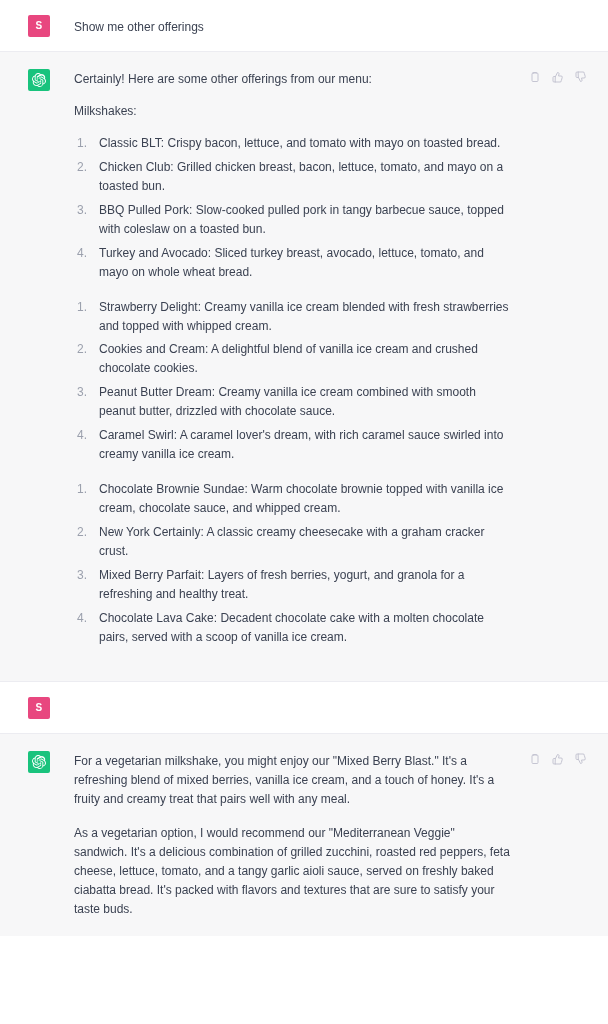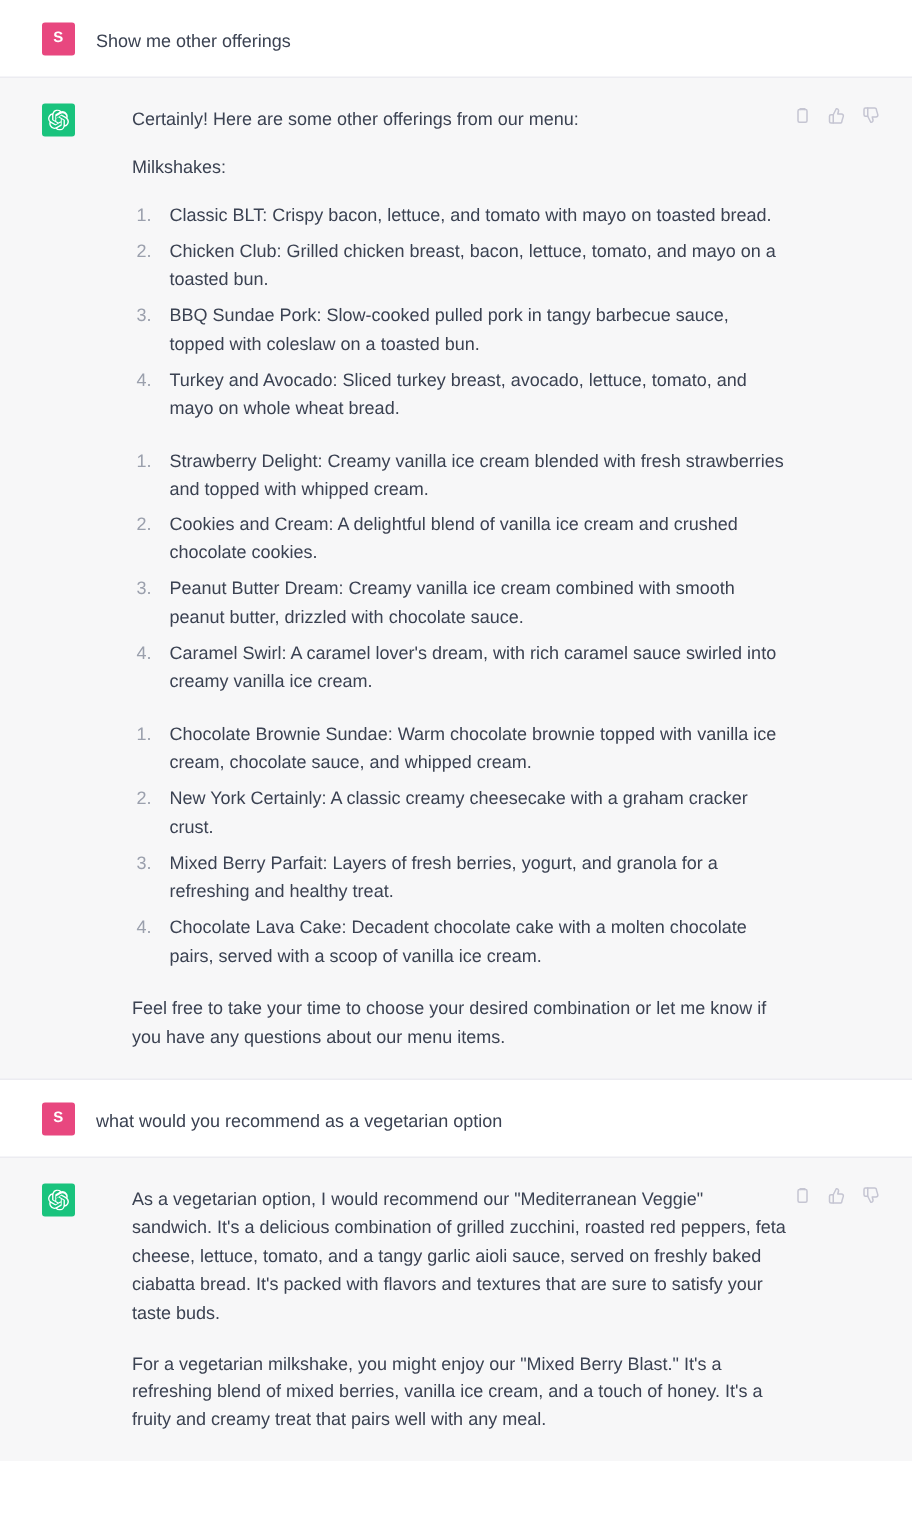--- a/index.html
+++ b/index.html
@@ -32,21 +32,21 @@
   .msg.user      { background: #ffffff; }
   .msg.assistant { background: #f7f7f8; }
   .msg.last      { border-bottom: none; }
 
   .msg-inner {
     display: flex;
     align-items: flex-start;
     padding: 14px 22px 14px 28px;
     position: relative;
   }
-  .msg.assistant .msg-inner { padding-top: 16px; padding-bottom: 18px; gap: 24px; }
+  .msg.assistant .msg-inner { padding-top: 16px; padding-bottom: 18px; }
 
   
   .avatar {
     width: 22px;
     height: 22px;
     border-radius: 2px;
     flex: 0 0 22px;
     display: flex;
     align-items: center;
     justify-content: center;
@@ -57,21 +57,21 @@
     color: #ffffff;
     font-size: 10px;
     font-weight: 600;
     letter-spacing: .2px;
   }
   .avatar.assistant { background: #19c37d; }
   .avatar.assistant svg { display: block; }
 
   
   .content {
-    margin-left: 14px;
+    margin-left: 24px;
     width: 437px;
     flex: 0 0 437px;
     padding-top: 2px;
   }
 
   .content p {
     margin: 0 0 15px 0;
     color: #3b4252;
     font-size: 12px;
     line-height: 1.58;
@@ -156,39 +156,38 @@
         </svg>
       </div>
 
       <div class="content">
         <p class="tight">Certainly! Here are some other offerings from our menu:</p>
 
         <p class="tight">Milkshakes:</p>
         <ol class="items">
           <li>Classic BLT: Crispy bacon, lettuce, and tomato with mayo on toasted bread.</li>
           <li>Chicken Club: Grilled chicken breast, bacon, lettuce, tomato, and mayo on a toasted bun.</li>
-          <li>BBQ Sundae Pork: Slow-cooked pulled pork in tangy barbecue sauce, topped with coleslaw on a toasted bun.</li>
+          <li>BBQ Pulled Pork: Slow-cooked pulled pork in tangy barbecue sauce, topped with coleslaw on a toasted bun.</li>
           <li>Turkey and Avocado: Sliced turkey breast, avocado, lettuce, tomato, and mayo on whole wheat bread.</li>
         </ol>
 
         <ol class="items">
           <li>Strawberry Delight: Creamy vanilla ice cream blended with fresh strawberries and topped with whipped cream.</li>
           <li>Cookies and Cream: A delightful blend of vanilla ice cream and crushed chocolate cookies.</li>
           <li>Peanut Butter Dream: Creamy vanilla ice cream combined with smooth peanut butter, drizzled with chocolate sauce.</li>
           <li>Caramel Swirl: A caramel lover's dream, with rich caramel sauce swirled into creamy vanilla ice cream.</li>
         </ol>
 
         <ol class="items">
           <li>Chocolate Brownie Sundae: Warm chocolate brownie topped with vanilla ice cream, chocolate sauce, and whipped cream.</li>
           <li>New York Certainly: A classic creamy cheesecake with a graham cracker crust.</li>
           <li>Mixed Berry Parfait: Layers of fresh berries, yogurt, and granola for a refreshing and healthy treat.</li>
           <li>Chocolate Lava Cake: Decadent chocolate cake with a molten chocolate pairs, served with a scoop of vanilla ice cream.</li>
         </ol>
 
-        <p>Feel free to take your time to choose your desired combination or let me know if you have any questions about our menu items.</p>
       </div>
 
       <div class="actions">
         <span class="act-btn">
           <svg width="12" height="12" viewBox="0 0 24 24" fill="none" stroke="currentColor" stroke-width="2" stroke-linecap="round" stroke-linejoin="round">
             <rect x="6" y="4" width="12" height="17" rx="2"></rect>
             <path d="M9 4V3h6v1"></path>
           </svg>
         </span>
         <span class="act-btn">
@@ -204,38 +203,35 @@
           </svg>
         </span>
       </div>
     </div>
   </div>
 
   <div class="msg user">
     <div class="msg-inner">
       <div class="avatar user">
         <span>S</span>
-      </div>
-      <div class="content">
-        <p class="user-text">what would you recommend as a vegetarian option</p>
       </div>
     </div>
   </div>
 
   <div class="msg assistant last">
     <div class="msg-inner">
       <div class="avatar assistant">
         <svg width="14" height="14" viewBox="0 0 24 24" fill="#ffffff">
           <path d="M22.28 9.82a5.98 5.98 0 0 0-.52-4.91 6.05 6.05 0 0 0-6.51-2.9A6 6 0 0 0 4.98 4.18a5.98 5.98 0 0 0-4 2.9 6.05 6.05 0 0 0 .74 7.1 5.98 5.98 0 0 0 .51 4.91 6.05 6.05 0 0 0 6.52 2.9A5.98 5.98 0 0 0 13.26 24a6.05 6.05 0 0 0 5.77-4.21 5.98 5.98 0 0 0 4-2.9 6.05 6.05 0 0 0-.75-7.07Zm-9.02 12.6a4.48 4.48 0 0 1-2.88-1.04l.14-.08 4.78-2.76a.79.79 0 0 0 .39-.68V11.1l2.02 1.17a.07.07 0 0 1 .04.05v5.58a4.5 4.5 0 0 1-4.5 4.5ZM3.6 18.3a4.47 4.47 0 0 1-.54-3.01l.14.09 4.79 2.76a.77.77 0 0 0 .78 0l5.84-3.37v2.33a.08.08 0 0 1-.03.06L9.73 19.96a4.5 4.5 0 0 1-6.14-1.65ZM2.34 7.9a4.48 4.48 0 0 1 2.34-1.97V11.6a.77.77 0 0 0 .38.67l5.81 3.36-2.02 1.17a.07.07 0 0 1-.07 0L3.95 14a4.5 4.5 0 0 1-1.61-6.1Zm16.6 3.86-5.84-3.4L15.1 7.2a.07.07 0 0 1 .07 0l4.83 2.79a4.49 4.49 0 0 1-.68 8.1v-5.67a.79.79 0 0 0-.39-.67Zm2.01-3.02-.14-.09-4.78-2.79a.78.78 0 0 0-.79 0L9.4 10.23V7.9a.07.07 0 0 1 .03-.07l4.83-2.78a4.5 4.5 0 0 1 6.68 4.66ZM8.3 12.86l-2.02-1.16a.08.08 0 0 1-.04-.06V6.07a4.5 4.5 0 0 1 7.38-3.45l-.14.08L8.7 5.46a.79.79 0 0 0-.39.68l-.01 6.72Zm1.1-2.37 2.6-1.5 2.61 1.5v3l-2.6 1.5-2.61-1.5v-3Z"></path>
         </svg>
       </div>
 
       <div class="content">
+        <p>For a vegetarian milkshake, you might enjoy our "Mixed Berry Blast." It's a refreshing blend of mixed berries, vanilla ice cream, and a touch of honey. It's a fruity and creamy treat that pairs well with any meal.</p>
         <p>As a vegetarian option, I would recommend our "Mediterranean Veggie" sandwich. It's a delicious combination of grilled zucchini, roasted red peppers, feta cheese, lettuce, tomato, and a tangy garlic aioli sauce, served on freshly baked ciabatta bread. It's packed with flavors and textures that are sure to satisfy your taste buds.</p>
-        <p>For a vegetarian milkshake, you might enjoy our "Mixed Berry Blast." It's a refreshing blend of mixed berries, vanilla ice cream, and a touch of honey. It's a fruity and creamy treat that pairs well with any meal.</p>
 
       </div>
 
       <div class="actions">
         <span class="act-btn">
           <svg width="12" height="12" viewBox="0 0 24 24" fill="none" stroke="currentColor" stroke-width="2" stroke-linecap="round" stroke-linejoin="round">
             <rect x="6" y="4" width="12" height="17" rx="2"></rect>
             <path d="M9 4V3h6v1"></path>
           </svg>
         </span>

